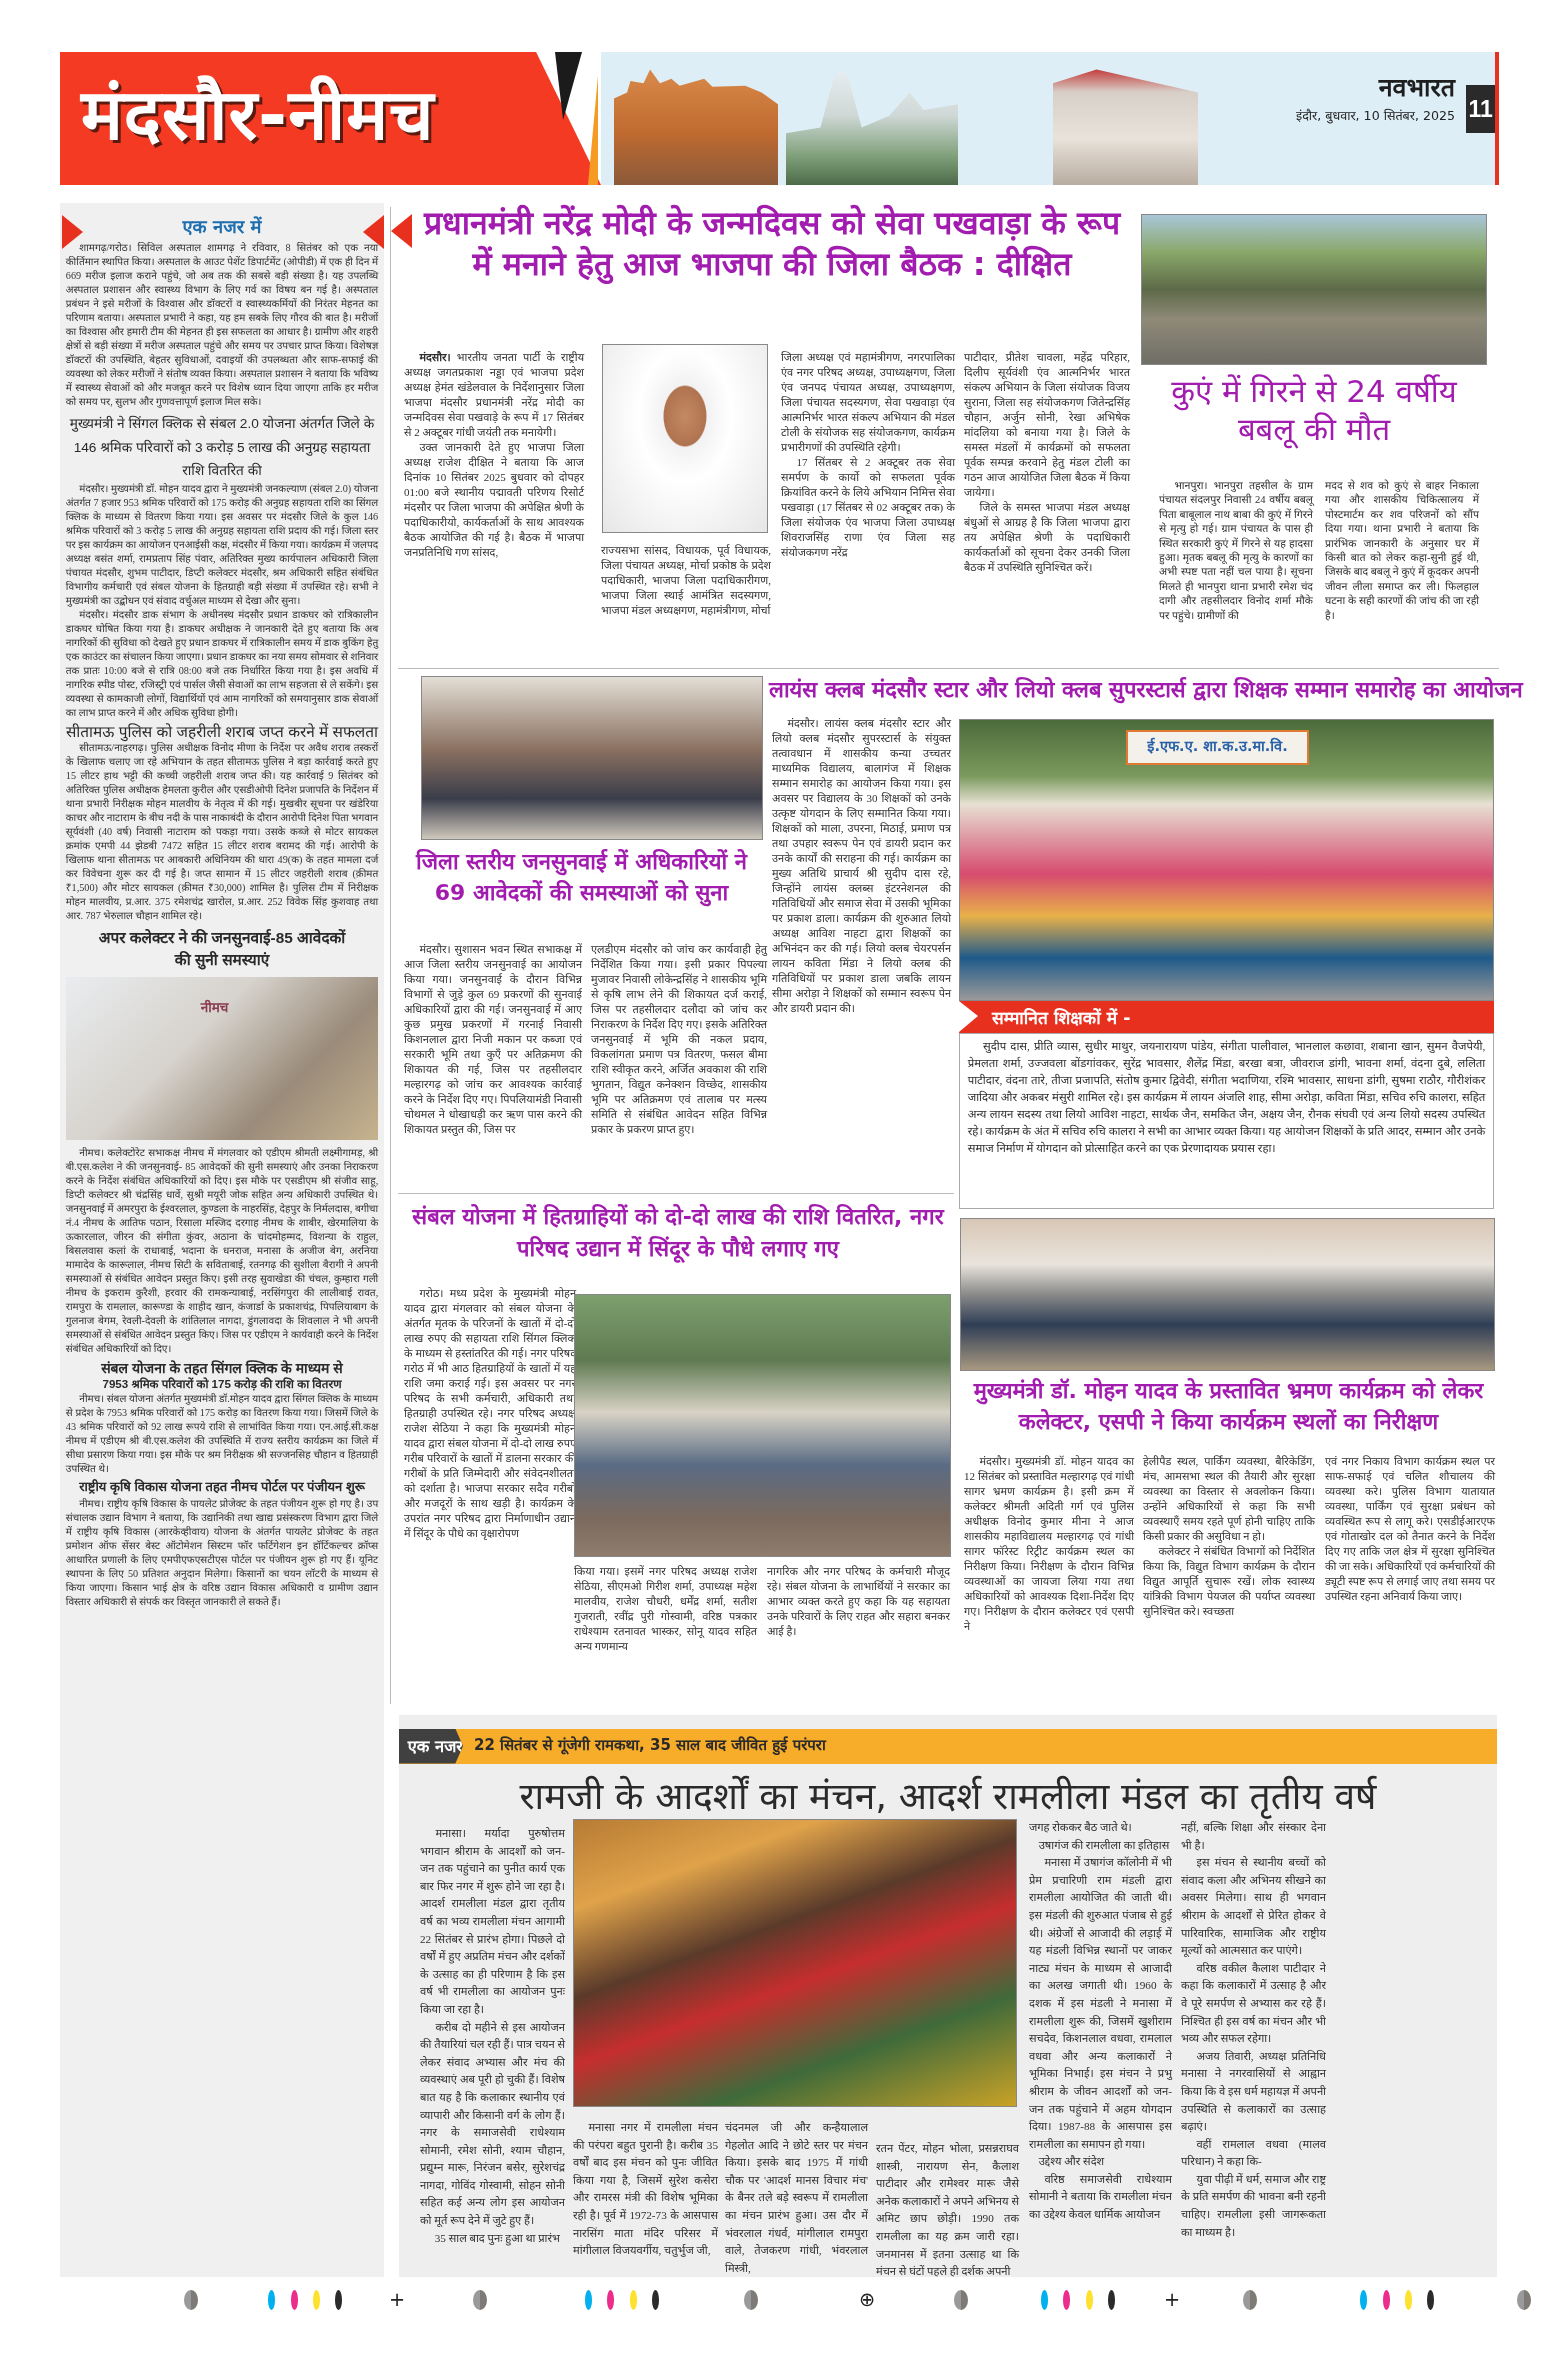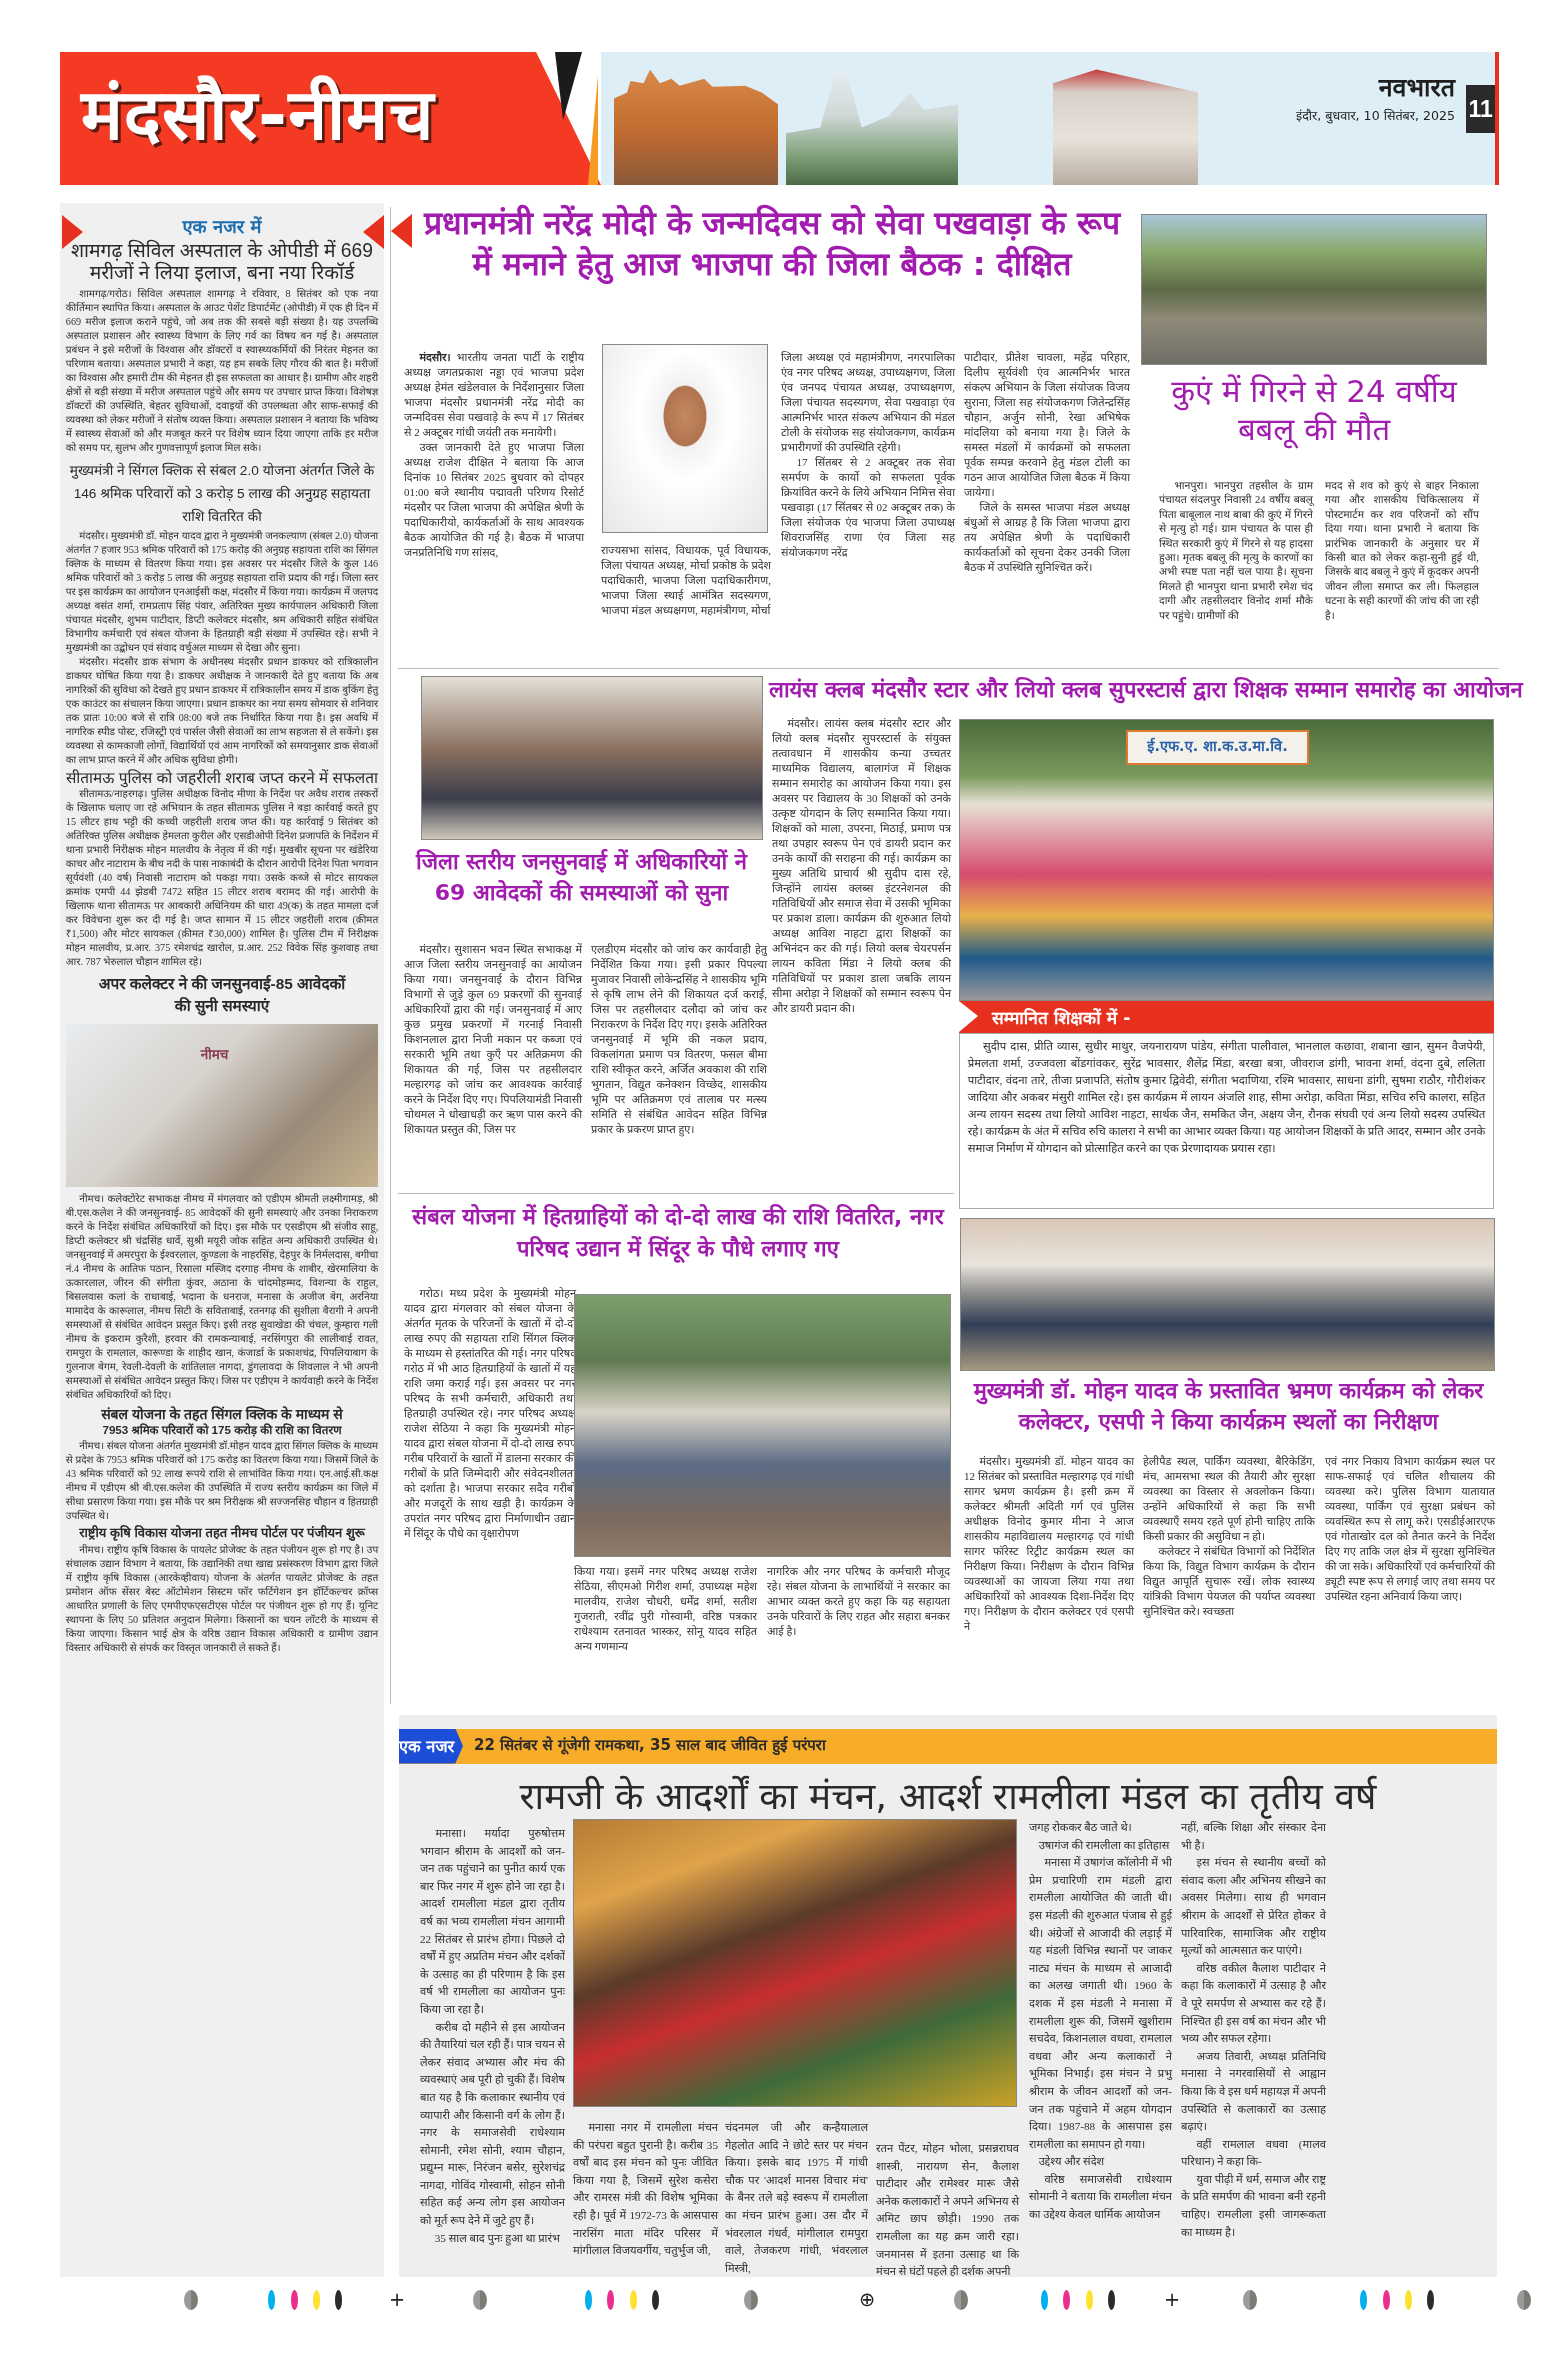--- a/index.html
+++ b/index.html
@@ -69,21 +69,21 @@
   .sammanit-bar span { position: absolute; left: 33px; top: 3.9px; color: #fff; font-weight: bold; font-size: 17.4px; }
   .sammanit-box { position: absolute; left: 959px; top: 1033px; width: 535px; height: 176px; border: 1px solid #aaa; background: #fff; padding: 3.9px 7.7px; }
   .sammanit-box .art-body { font-size: 11.4px; line-height: 17px; }
 
   .rule-v { position: absolute; width: 1px; background: #bbb; }
   .rule-h { position: absolute; height: 1px; background: #bbb; }
 
   
   .ram-box { position: absolute; left: 399px; top: 1715px; width: 1098px; height: 562px; background: #eeeeee; }
   .ram-strip { position: absolute; left: 0; top: 13.5px; width: 1098px; height: 35px; background: #f7ac2a; }
-  .ram-label { position: absolute; left: 0; top: 13.5px; width: 64px; height: 35px; background: #1d4ed8; color: #fff; font-weight: bold; font-size: 16.4px; text-align: left; line-height: 35px;
+  .ram-label { position: absolute; left: 0; top: 13.5px; width: 64px; height: 35px; background: #404040; color: #fff; font-weight: bold; font-size: 16.4px; text-align: right; line-height: 35px;
     clip-path: polygon(0 0, 88% 0, 100% 50%, 88% 100%, 0 100%); }
   .ram-strip-text { position: absolute; left: 75px; top: 19.3px; font-weight: bold; font-size: 15px; color: #2a2a2a; }
   .ram-head { position: absolute; left: 0; top: 54px; width: 1098px; text-align: center; font-family: "DejaVu Sans", sans-serif; font-size: 37px; color: #2a2a2a; }
   .ram-body { font-family: "Liberation Serif", serif; font-size: 11.2px; line-height: 17.6px; color: #303030; text-align: justify; }
   .ram-body p { text-indent: 15.4px; }
   .ram-body .sub { text-indent: 9.7px; }
 
   
   .regmarks { position: absolute; left: 0; top: 2290px; width: 1545px; height: 29px; }
   .dot { position: absolute; top: 0; width: 13.5px; height: 20px; border-radius: 50%; }
@@ -109,21 +109,20 @@
   </div>
   <div class="page-no">11</div>
   <div class="mast-redbar"></div>
 </div>
 
 <div class="col-left">
   <div class="tri-right" style="left:1.9px; top:11.6px;"></div>
   <div class="tri-left" style="right:0; top:11.6px;"></div>
   <div class="ek-nazar">एक नजर में</div>
 
-  <div class="lh h-med" style="font-size:19.3px; padding:1.9px 7.7px 0;">शामगढ़ सिविल अस्पताल के ओपीडी में 669 मरीजों ने लिया इलाज, बना नया रिकॉर्ड</div>
   <div class="body-sm" style="margin-top:2.9px;">
       <p>शामगढ़/गरोठ। सिविल अस्पताल शामगढ़ ने रविवार, 8 सितंबर को एक नया कीर्तिमान स्थापित किया। अस्पताल के आउट पेशेंट डिपार्टमेंट (ओपीडी) में एक ही दिन में 669 मरीज इलाज कराने पहुंचे, जो अब तक की सबसे बड़ी संख्या है। यह उपलब्धि अस्पताल प्रशासन और स्वास्थ्य विभाग के लिए गर्व का विषय बन गई है। अस्पताल प्रबंधन ने इसे मरीजों के विश्वास और डॉक्टरों व स्वास्थ्यकर्मियों की निरंतर मेहनत का परिणाम बताया। अस्पताल प्रभारी ने कहा, यह हम सबके लिए गौरव की बात है। मरीजों का विश्वास और हमारी टीम की मेहनत ही इस सफलता का आधार है। ग्रामीण और शहरी क्षेत्रों से बड़ी संख्या में मरीज अस्पताल पहुंचे और समय पर उपचार प्राप्त किया। विशेषज्ञ डॉक्टरों की उपस्थिति, बेहतर सुविधाओं, दवाइयों की उपलब्धता और साफ-सफाई की व्यवस्था को लेकर मरीजों ने संतोष व्यक्त किया। अस्पताल प्रशासन ने बताया कि भविष्य में स्वास्थ्य सेवाओं को और मजबूत करने पर विशेष ध्यान दिया जाएगा ताकि हर मरीज को समय पर, सुलभ और गुणवत्तापूर्ण इलाज मिल सके।</p>
     </div>
 
   <div class="lh h-med" style="font-size:13.7px; padding:3.9px 3.9px 0; line-height:1.7;">मुख्यमंत्री ने सिंगल क्लिक से संबल 2.0 योजना अंतर्गत जिले के 146 श्रमिक परिवारों को 3 करोड़ 5 लाख की अनुग्रह सहायता राशि वितरित की</div>
   <div class="body-sm">
       <p>मंदसौर। मुख्यमंत्री डॉ. मोहन यादव द्वारा ने मुख्यमंत्री जनकल्याण (संबल 2.0) योजना अंतर्गत 7 हजार 953 श्रमिक परिवारों को 175 करोड़ की अनुग्रह सहायता राशि का सिंगल क्लिक के माध्यम से वितरण किया गया। इस अवसर पर मंदसौर जिले के कुल 146 श्रमिक परिवारों को 3 करोड़ 5 लाख की अनुग्रह सहायता राशि प्रदाय की गई। जिला स्तर पर इस कार्यक्रम का आयोजन एनआईसी कक्ष, मंदसौर में किया गया। कार्यक्रम में जलपद अध्यक्ष बसंत शर्मा, रामप्रताप सिंह पंवार, अतिरिक्त मुख्य कार्यपालन अधिकारी जिला पंचायत मंदसौर, शुभम पाटीदार, डिप्टी कलेक्टर मंदसौर, श्रम अधिकारी सहित संबंधित विभागीय कर्मचारी एवं संबल योजना के हितग्राही बड़ी संख्या में उपस्थित रहे। सभी ने मुख्यमंत्री का उद्बोधन एवं संवाद वर्चुअल माध्यम से देखा और सुना।</p>
     </div>
 
   <div class="body-sm">

